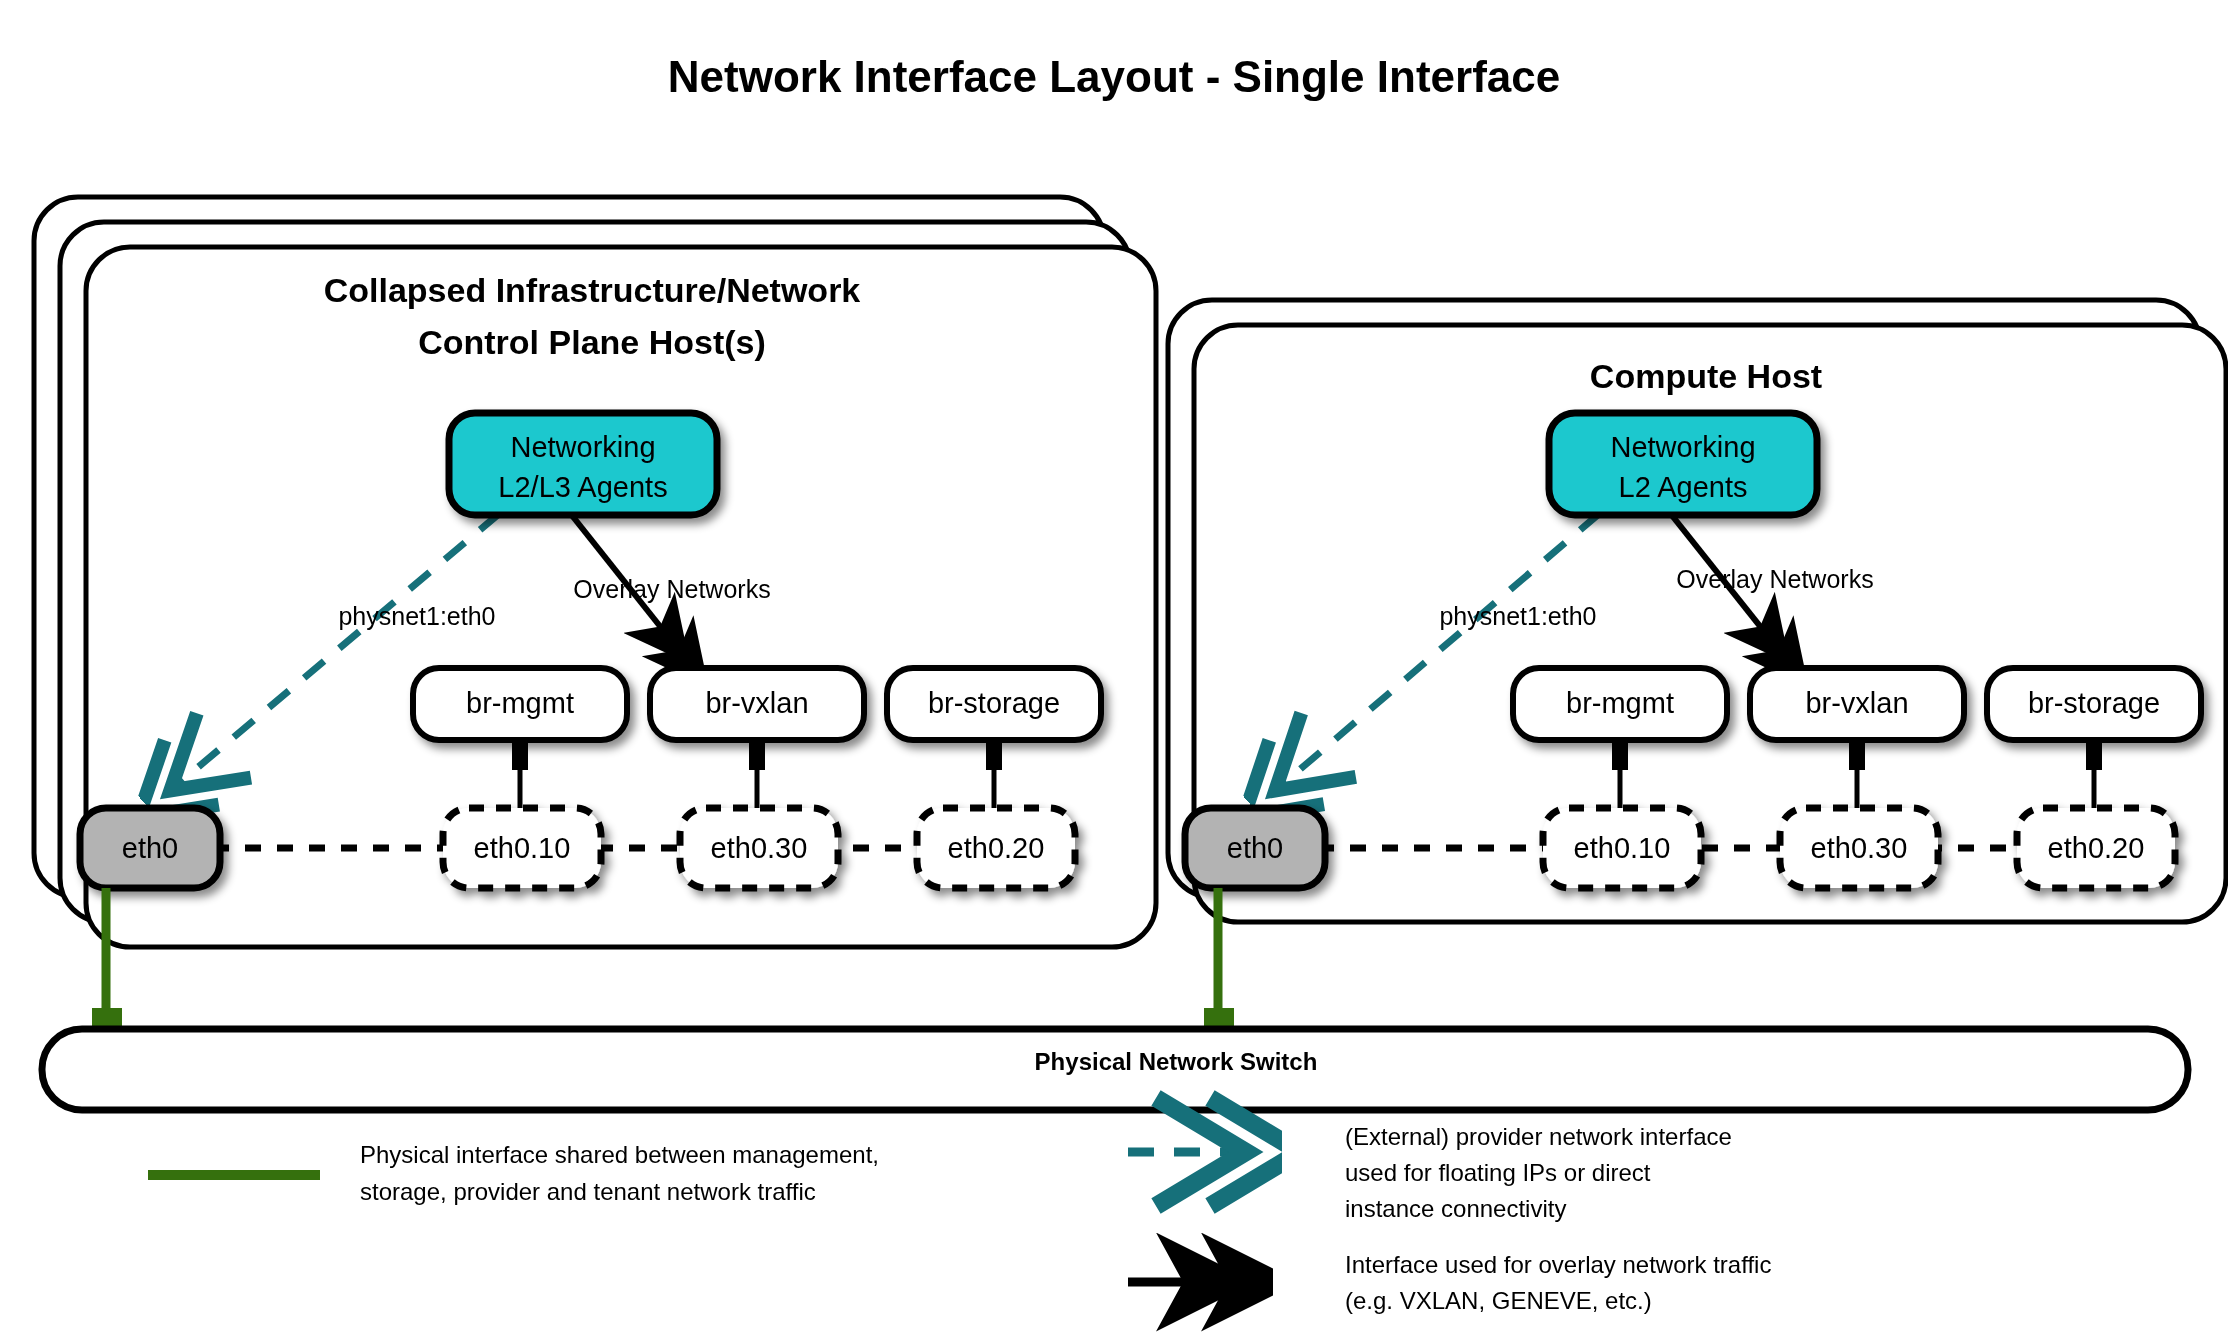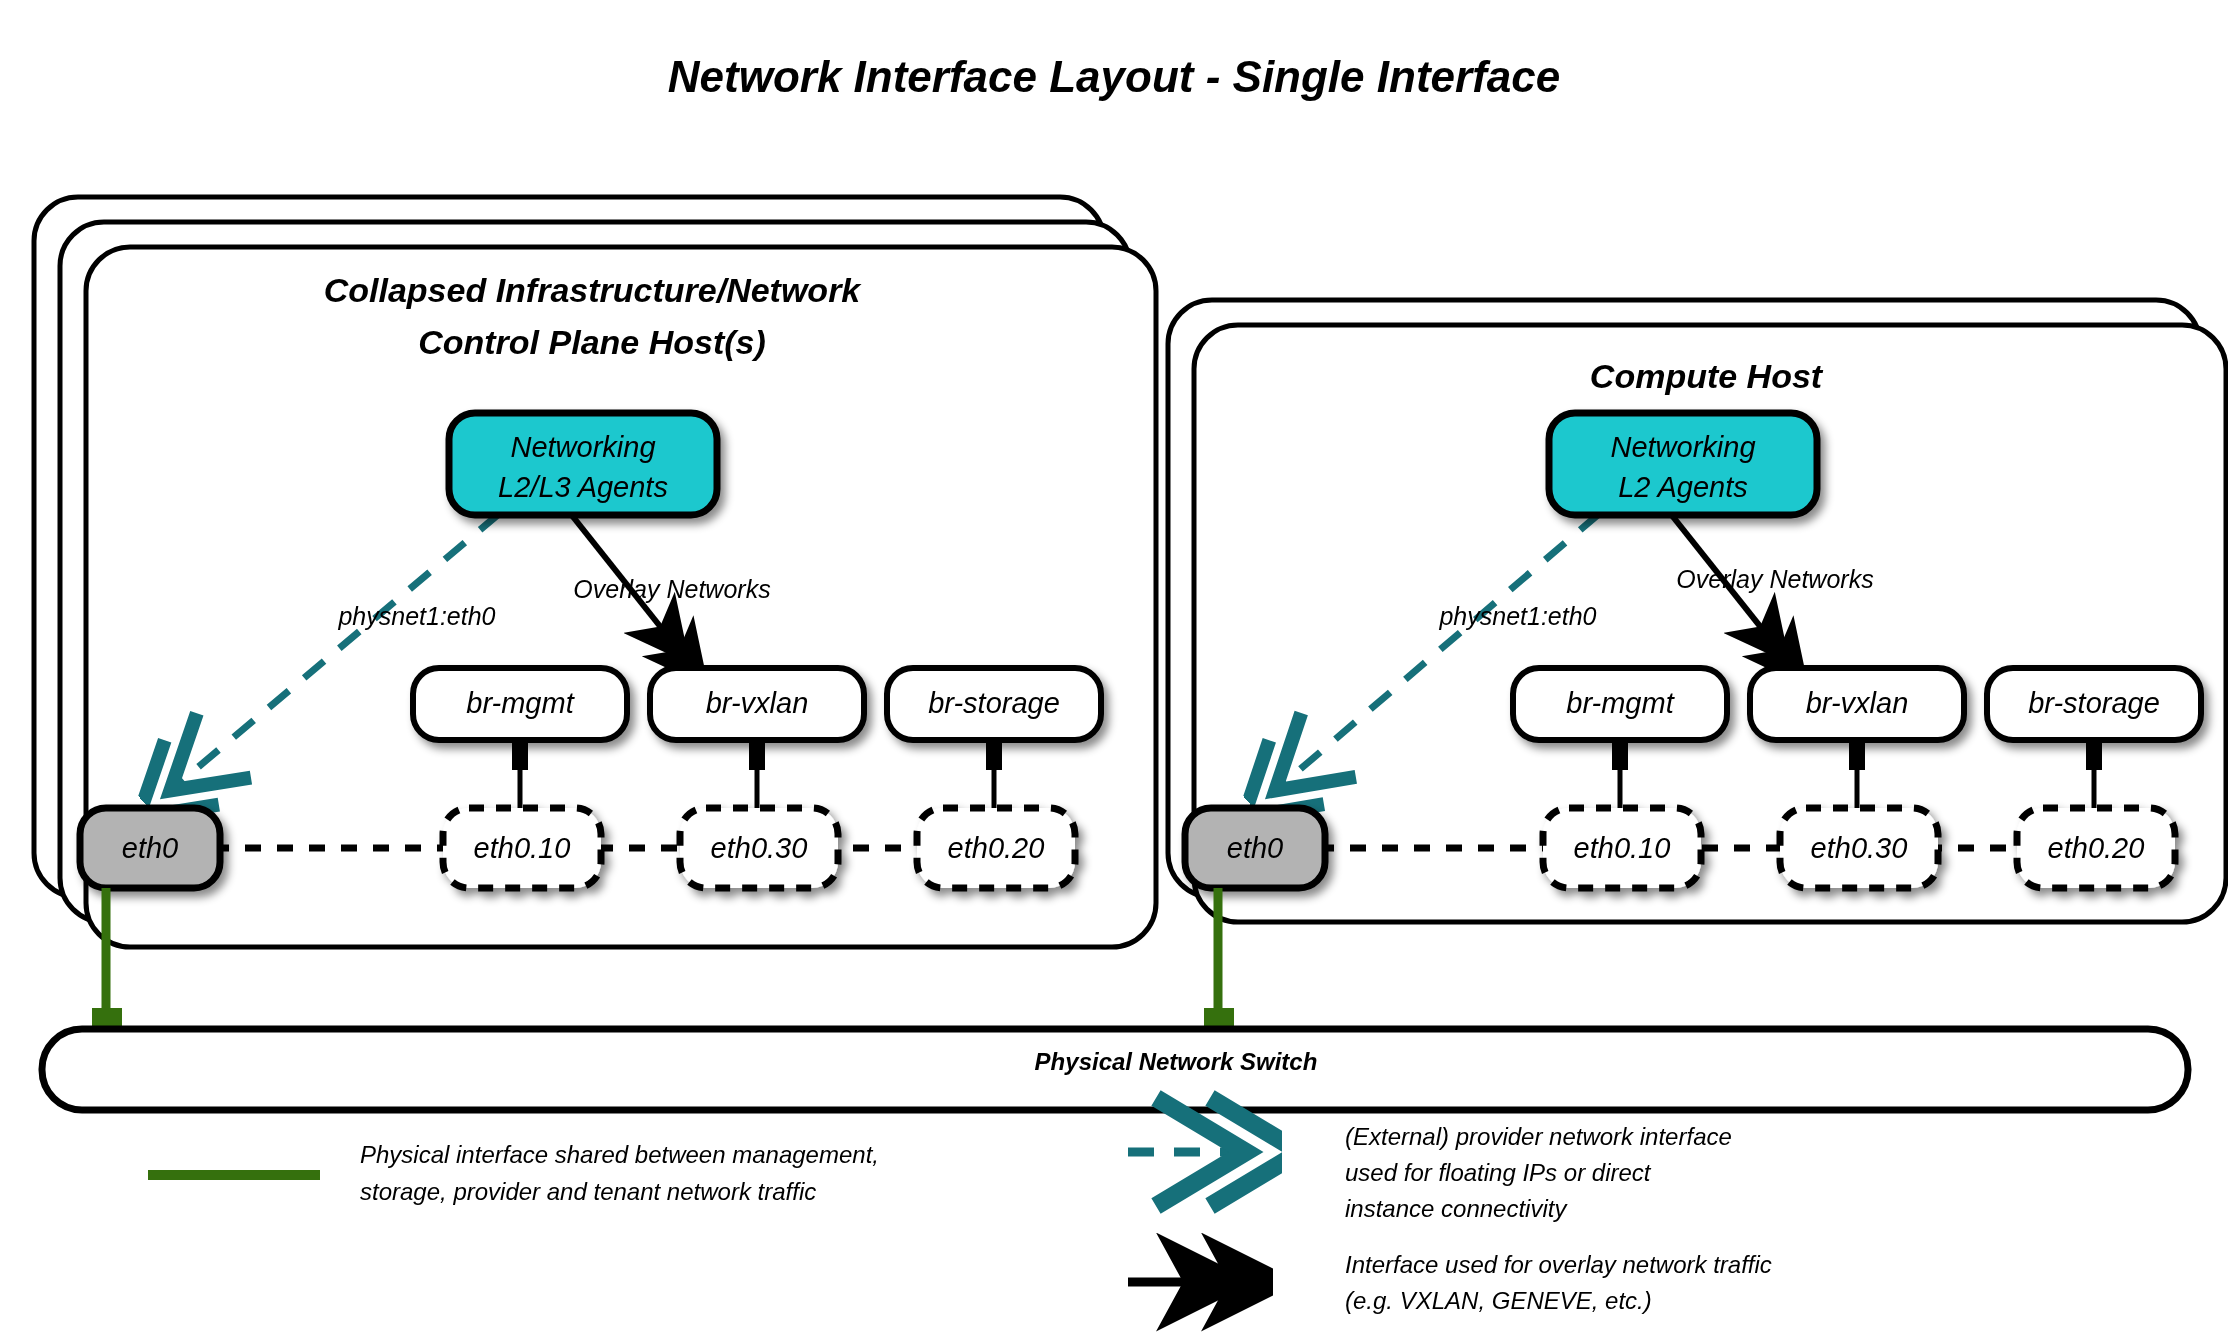--- a/index.html
+++ b/index.html
@@ -1,18 +1,18 @@
 <!DOCTYPE html>
 <html><head>
 <meta charset="utf-8">
 <style>
   html,body{margin:0;padding:0;background:#ffffff;}
   body{width:2228px;height:1340px;overflow:hidden;
        font-family:"Liberation Sans","DejaVu Sans",sans-serif;}
-  #diagram{position:relative;width:2228px;height:1289px;font-style:italic;}
+  #diagram{position:relative;width:2228px;height:1289px;}
   svg{display:block;}
   text{font-family:"Liberation Sans","DejaVu Sans",sans-serif;}
   .t-title{font-size:44px;font-weight:bold;fill:#000;}
   .t-host{font-size:34px;font-weight:bold;fill:#000;}
   .t-node{font-size:29px;fill:#000;}
   .t-small{font-size:25px;fill:#000;}
   .t-switch{font-size:24px;font-weight:bold;fill:#000;}
   .t-legend{font-size:24px;fill:#000;}
 </style>
 </head>

